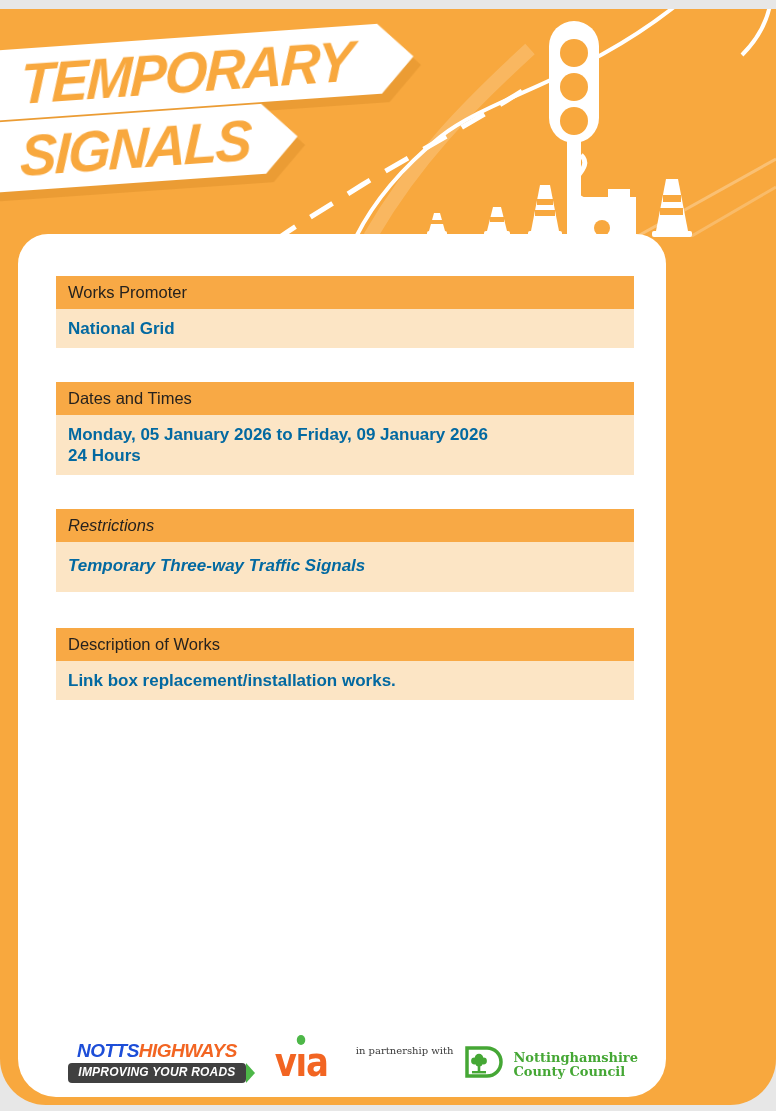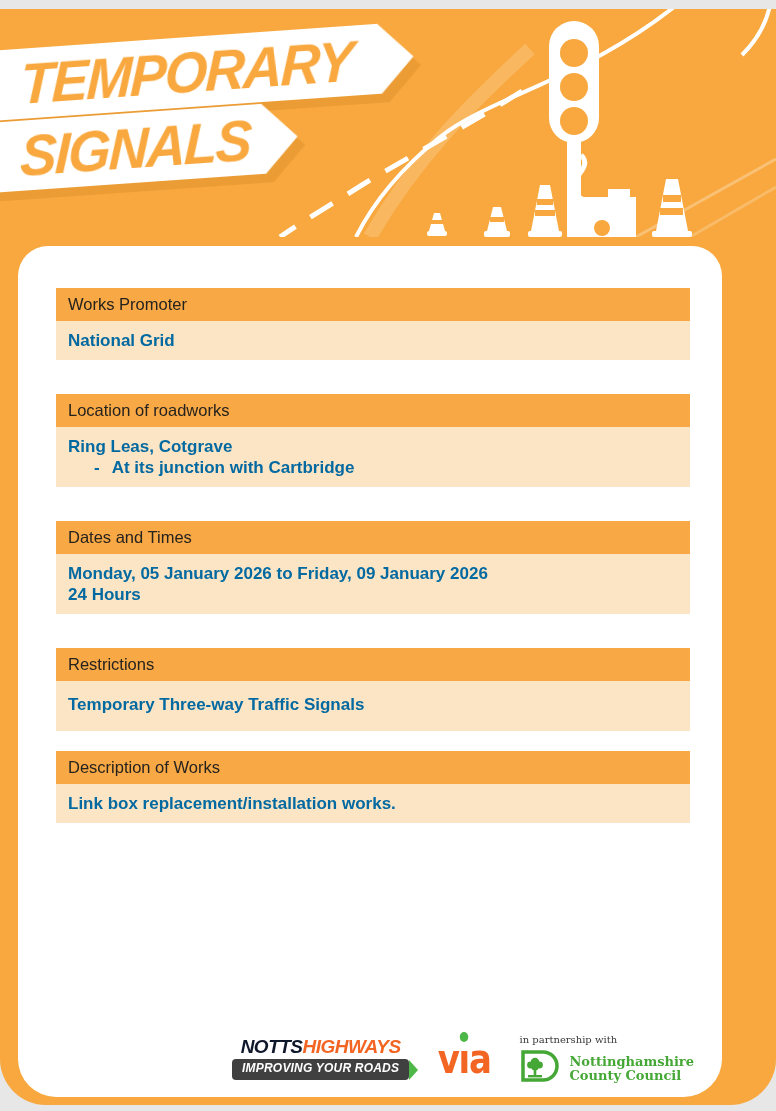--- a/index.html
+++ b/index.html
@@ -30,27 +30,27 @@
   .banner-1{width:448px;height:70px;}
   .banner-2{width:332px;height:70px;}
   .banner .title-text{
     color:#F8A83E;
     font-style:italic;font-weight:700;font-size:55px;letter-spacing:-2px;
     transform:skewX(-6deg) scaleY(1.04);
     white-space:nowrap;line-height:1;
   }
   
   .card{
-    position:absolute;top:237px;left:18px;width:704px;bottom:8px;
+    position:absolute;top:225px;left:18px;width:648px;bottom:8px;
     background:#FFFFFF;border-radius:30px 30px 38px 38px;
     box-sizing:border-box;
     padding:42px 32px 11px 38px;
   }
   .section{margin-bottom:34px;}
-  .section.gap-lg{margin-bottom:20px;}
+  .section.gap-lg{margin-bottom:36px;font-style:italic;}
   .section-bar{
     background:#F8A945;height:33px;line-height:33px;
     padding-left:12px;
     font-size:16.5px;color:#26221E;
   }
   .section-row{
     background:#FCE5C5;
     padding:9px 12px;
     font-size:17px;font-weight:700;color:#0369a1;line-height:21px;
   }
@@ -60,21 +60,21 @@
   
   .footer{
     position:absolute;right:28px;bottom:14px;
     display:flex;align-items:center;gap:24px;
   }
   .nh-block{display:flex;flex-direction:column;align-items:center;gap:3px;}
   .nh-name{
     font-style:italic;font-weight:700;font-size:19px;letter-spacing:-0.5px;
     white-space:nowrap;line-height:1;
   }
-  .nh-green{color:#0f172a;}
+  .nh-green{color:#1d4ed8;}
   .nh-orange{color:#F26522;}
   .nh-tagline{
     position:relative;background:#404040;color:#FFFFFF;
     font-style:italic;font-weight:700;font-size:12px;letter-spacing:0.2px;
     padding:3px 10px 4px 10px;border-radius:4px;line-height:1.1;
     white-space:nowrap;
   }
   .nh-tagline::after{
     content:"";position:absolute;left:100%;top:50%;transform:translateY(-50%);
     border-top:10px solid transparent;border-bottom:10px solid transparent;
@@ -85,21 +85,21 @@
     font-family:"DejaVu Sans", sans-serif;font-weight:700;font-size:40px;
     letter-spacing:-1.5px;line-height:1;
     transform:scaleX(0.85);transform-origin:center;
     display:flex;align-items:flex-end;
   }
   .via-i{position:relative;}
   .via-dot{
     position:absolute;left:50%;top:-7px;transform:translateX(-50%);
     width:10px;height:10px;border-radius:50%;background:#4DB748;
   }
-  .partner-block{display:flex;flex-direction:column;gap:4px;}
+  .partner-block{display:flex;gap:10px;}
   .partner-label{
     font-family:"DejaVu Serif", serif;font-size:10px;color:#3A3A3A;
   }
   .council-row{display:flex;align-items:flex-end;gap:8px;}
   .council-name{
     font-family:"DejaVu Serif", serif;font-weight:700;font-size:13px;
     color:#45A735;line-height:1.08;white-space:nowrap;
   }
 </style>
 </head>
@@ -177,32 +177,20 @@
 
     <div class="section">
       <div class="section-bar">Works Promoter</div>
       <div class="section-row">
         <div class="row-line">
             <span>National Grid</span>
           </div>
       </div>
     </div>
 
-    <div class="section">
-      <div class="section-bar">Location of roadworks</div>
-      <div class="section-row">
-        <div class="row-line">
-            <span>Ring Leas, Cotgrave</span>
-          </div>
-        <div class="row-line">
-          <span class="bullet">-</span>
-          <span>At its junction with Cartbridge</span>
-        </div>
-      </div>
-    </div>
 
     <div class="section">
       <div class="section-bar">Dates and Times</div>
       <div class="section-row">
         <div class="row-line">
             <span>Monday, 05 January 2026 to Friday, 09 January 2026</span>
           </div>
         <div class="row-line">
             <span>24 Hours</span>
           </div>

